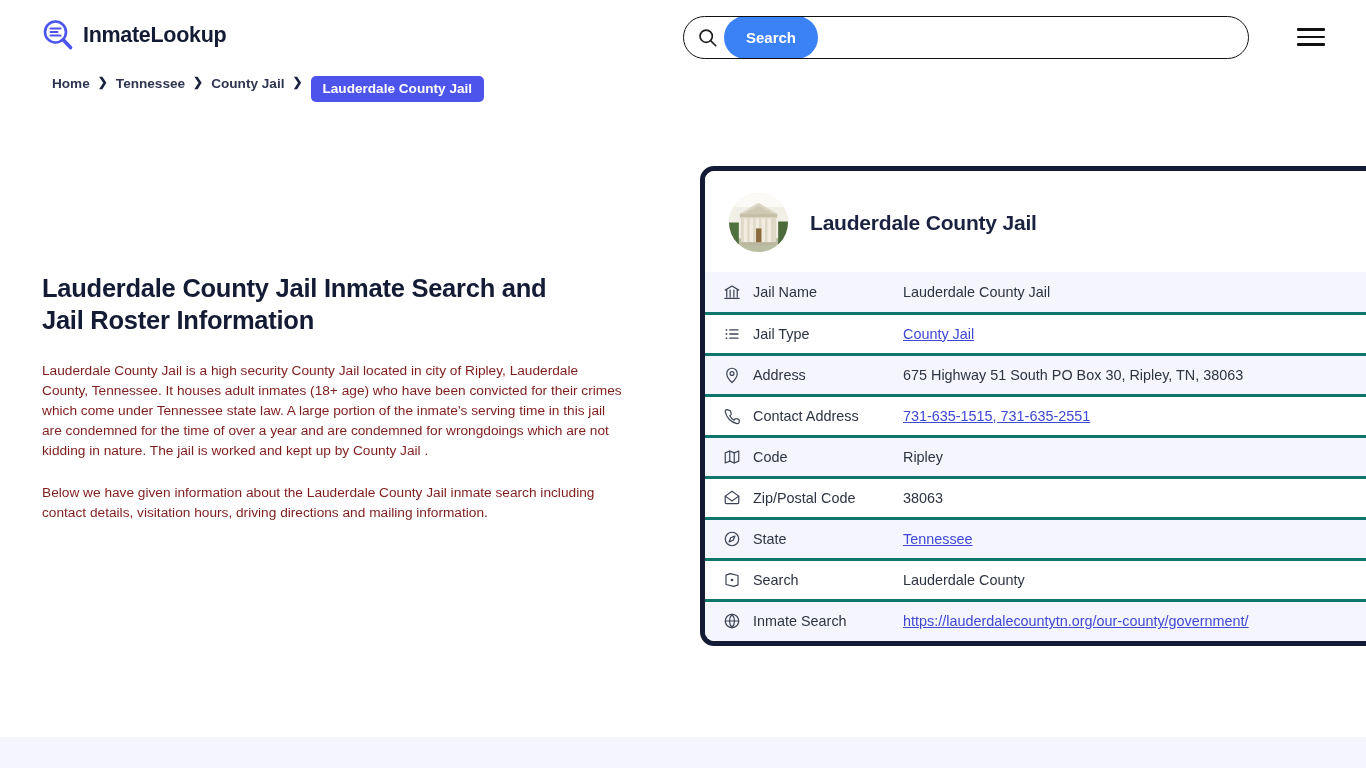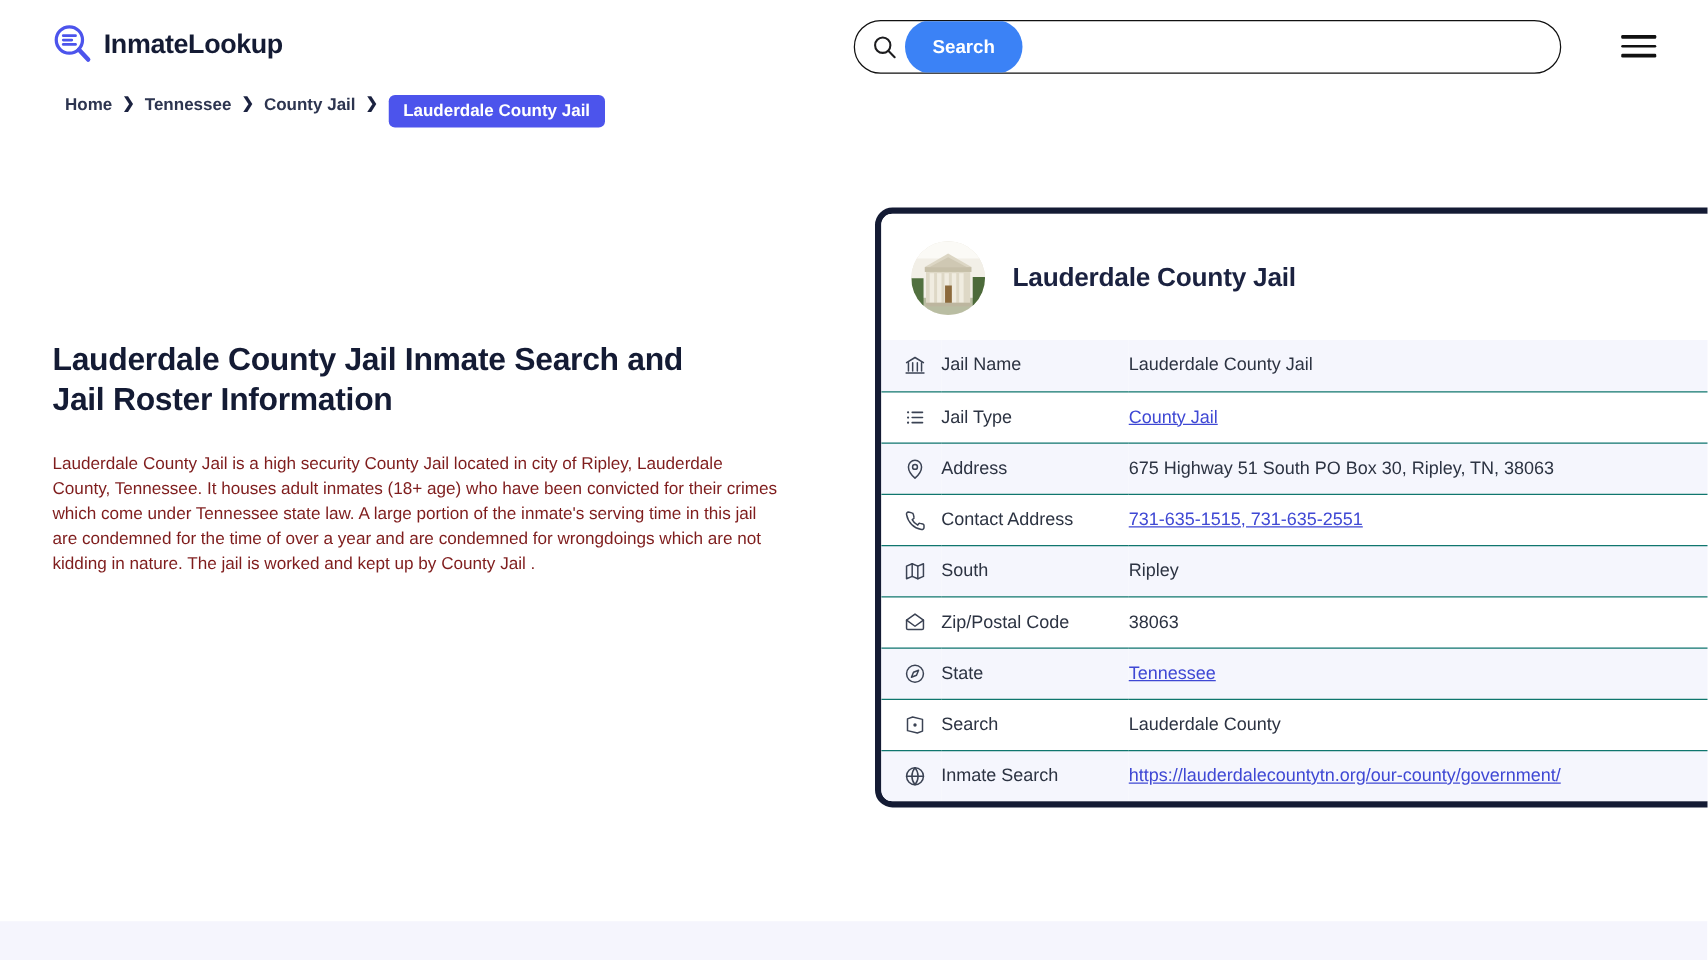--- a/index.html
+++ b/index.html
@@ -211,21 +211,21 @@
 
   .info-table { width: 100%; border-collapse: collapse; }
   .info-table tr { height: 41px; }
   .info-table tr:nth-child(odd)  { background: #f5f6fd; }
   .info-table tr:nth-child(even) { background: #ffffff; }
   .info-table td {
     padding: 0;
     vertical-align: middle;
     font-size: 14.4px;
     color: #2c3342;
-    border-bottom: 1px solid #0f766e;
+    border-bottom: 3px solid #0f766e;
   }
   .info-table tr:last-child td { border-bottom: none; }
 
   .cell-icon {
     width: 48px;
     padding-left: 18px !important;
   }
   .cell-icon svg { display: block; }
   .cell-label {
     width: 150px;
@@ -290,20 +290,21 @@
   <a class="crumb" href="#">Tennessee</a>
   <span class="crumb-sep">❯</span>
   <a class="crumb" href="#">County Jail</a>
   <span class="crumb-sep">❯</span>
   <span class="crumb-active">Lauderdale County Jail</span>
 </nav>
 
 <div class="left-col">
   <h1 class="page-title">Lauderdale County Jail Inmate Search and Jail Roster Information</h1>
   <p class="body-para">Lauderdale County Jail is a high security County Jail located in city of Ripley, Lauderdale County, Tennessee. It houses adult inmates (18+ age) who have been convicted for their crimes which come under Tennessee state law. A large portion of the inmate's serving time in this jail are condemned for the time of over a year and are condemned for wrongdoings which are not kidding in nature. The jail is worked and kept up by County Jail .</p>
+  <p class="body-para">Below we have given information about the Lauderdale County Jail inmate search including contact details, visitation hours, driving directions and mailing information.</p>
 </div>
 
 <div class="info-card">
 
   <div class="card-head">
     <span class="avatar">
       <svg viewBox="0 0 60 60" xmlns="http://www.w3.org/2000/svg">
         <rect width="60" height="60" fill="#f2efe7"></rect>
         <rect y="0" width="60" height="14" fill="#fbfaf6"></rect>
         <rect y="46" width="60" height="14" fill="#b9bda2"></rect>
@@ -384,21 +385,21 @@
       </tr>
 
       <tr>
         <td class="cell-icon">
           <svg width="18" height="18" viewBox="0 0 24 24" fill="none" stroke="#3b4354" stroke-width="1.6" stroke-linecap="round" stroke-linejoin="round">
             <path d="M3 6.5 9 4l6 2.5L21 4v13.5L15 20l-6-2.5L3 20z"></path>
               <path d="M9 4v13.5"></path>
               <path d="M15 6.5V20"></path>
           </svg>
         </td>
-        <td class="cell-label">South</td>
+        <td class="cell-label">Code</td>
         <td class="cell-value">Ripley</td>
       </tr>
 
       <tr>
         <td class="cell-icon">
           <svg width="18" height="18" viewBox="0 0 24 24" fill="none" stroke="#3b4354" stroke-width="1.6" stroke-linecap="round" stroke-linejoin="round">
             <path d="M3 9.5 12 3l9 6.5v8.5a1.5 1.5 0 0 1-1.5 1.5h-15A1.5 1.5 0 0 1 3 18z"></path>
               <path d="M3 9.5 12 16l9-6.5"></path>
           </svg>
         </td>

